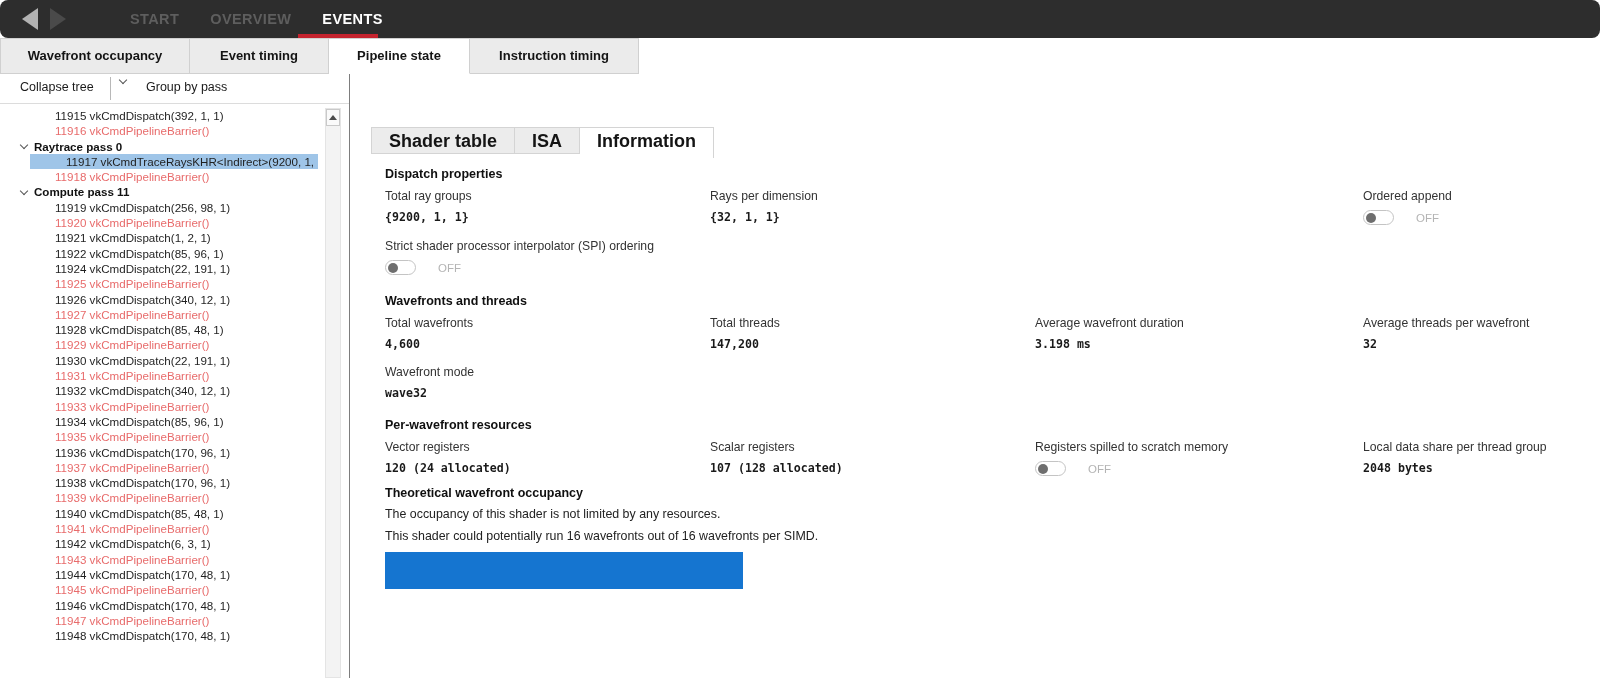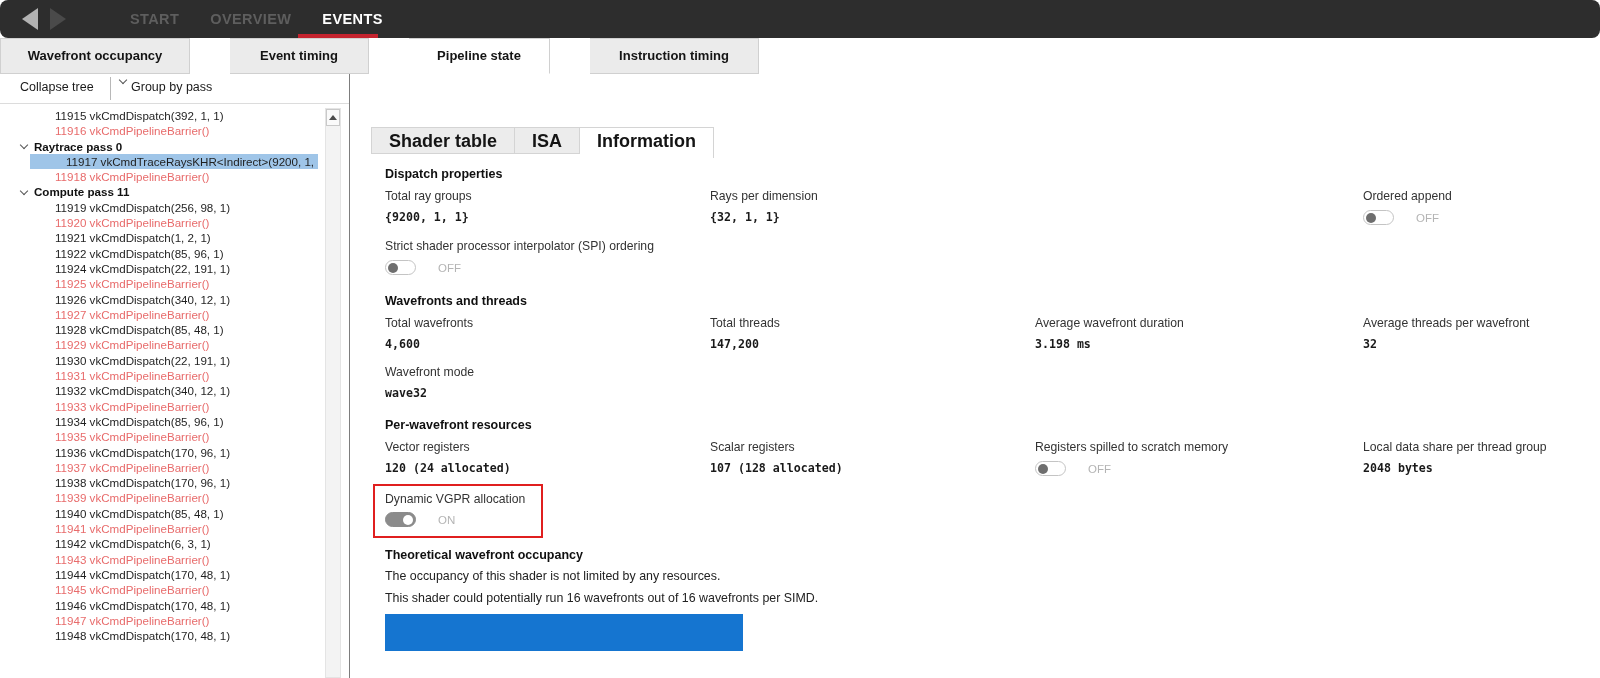--- a/index.html
+++ b/index.html
@@ -11,35 +11,35 @@
   .topbar { position:absolute; top:0; left:0; width:1600px; height:38px; background:#2d2d2d;border-radius:8px; }
   .nav-arrows { position:absolute; left:22px; top:8px; display:flex; gap:12px; }
   .tri-back { width:0; height:0; border-top:11px solid transparent; border-bottom:11px solid transparent; border-right:16px solid #b2b2b2; }
   .tri-fwd  { width:0; height:0; border-top:11px solid transparent; border-bottom:11px solid transparent; border-left:16px solid #4a4a4a; }
   .topnav-tabs { position:absolute; left:130px; top:0; height:38px; display:flex; gap:31px; align-items:center; }
   .topnav-tab { font-size:14.5px; font-weight:bold; letter-spacing:.4px; color:#5e5e5e; cursor:default; }
   .topnav-tab.active { color:#ffffff; }
   .top-underline { position:absolute; left:298px; bottom:0; width:80px; height:4px; }
 
   
-  .subtabs { position:absolute; top:38px; left:0; display:flex;gap:40px; }
+  .subtabs { position:absolute; top:38px; left:0; display:flex; }
   .subtab { height:36px; line-height:34px; text-align:center; font-size:13px; font-weight:bold;
             color:#141414; background:#ebebeb; border:1px solid #d0d0d0; border-left:none; }
   .subtab:first-child { border-left:1px solid #d0d0d0; }
   .subtab.active { background:#fff; border-bottom:1px solid #fff; }
 
   
   .hsep { position:absolute; top:103px; left:0; width:1600px; height:1px; background:#dcdcdc; }
   .vsep { position:absolute; top:74px; left:349px; width:1px; height:604px; background:#7d7d7d; }
 
   
   .tree-toolbar { position:absolute; top:74px; left:0; width:349px; height:29px; background:#fff; }
   .collapse-btn { position:absolute; left:20px; top:6px; font-size:12.5px; color:#1a1a1a; cursor:default; }
   .toolbar-div { position:absolute; left:110px; top:3px; width:1px; height:23px; background:#b8b8b8; }
-  .group-dd { position:absolute; left:120px; top:6px; font-size:12.5px; color:#1a1a1a; display:flex; gap:5px; }
+  .group-dd { position:absolute; left:120px; top:6px; font-size:12.5px; color:#1a1a1a; display:flex; gap:20px; }
   .chev { display:inline-block; width:6px; height:6px; border-left:1.6px solid #555; border-bottom:1.6px solid #555;
           transform:rotate(-45deg); margin-top:-3px; }
 
   
   .tree { position:absolute; top:108px; left:0; width:325px; font-size:11.6px; }
   .trow { line-height:15.3px; height:15.3px; white-space:nowrap; overflow:hidden; color:#1f1f1f; cursor:default; }
   .trow.event, .trow.barrier { padding-left:55px; }
   .trow.barrier { }
   .trow.pass { padding-left:21px; font-weight:bold; color:#111; display:flex; align-items:center; gap:7px; }
   .trow.pass .chev { margin-top:-2px; }
@@ -258,29 +258,20 @@
               </span>
             <span class="tstate">OFF</span>
           </div>
         </div>
         <div>
           <div class="flabel">Local data share per thread group</div>
           <div class="fvalue">2048 bytes</div>
         </div>
       </div>
 
-      <div class="vgpr-box" style="margin-top:8px">
-        <div class="flabel">Dynamic VGPR allocation</div>
-        <div class="toggle-line">
-          <span class="toggle on">
-              <span class="knob"></span>
-            </span>
-          <span class="tstate">ON</span>
-        </div>
-      </div>
 
       <div class="sect-h" style="margin-top:10px">Theoretical wavefront occupancy</div>
       <div class="occ-line" style="margin-top:7px">The occupancy of this shader is not limited by any resources.</div>
       <div class="occ-line" style="margin-top:8px">This shader could potentially run 16 wavefronts out of 16 wavefronts per SIMD.</div>
       <div class="occ-bar" style="margin-top:9px">
         <div class="occ-fill" style="background: rgb(21, 117, 208); width: 100%;"></div>
       </div>
 
     </div>
   </div>

